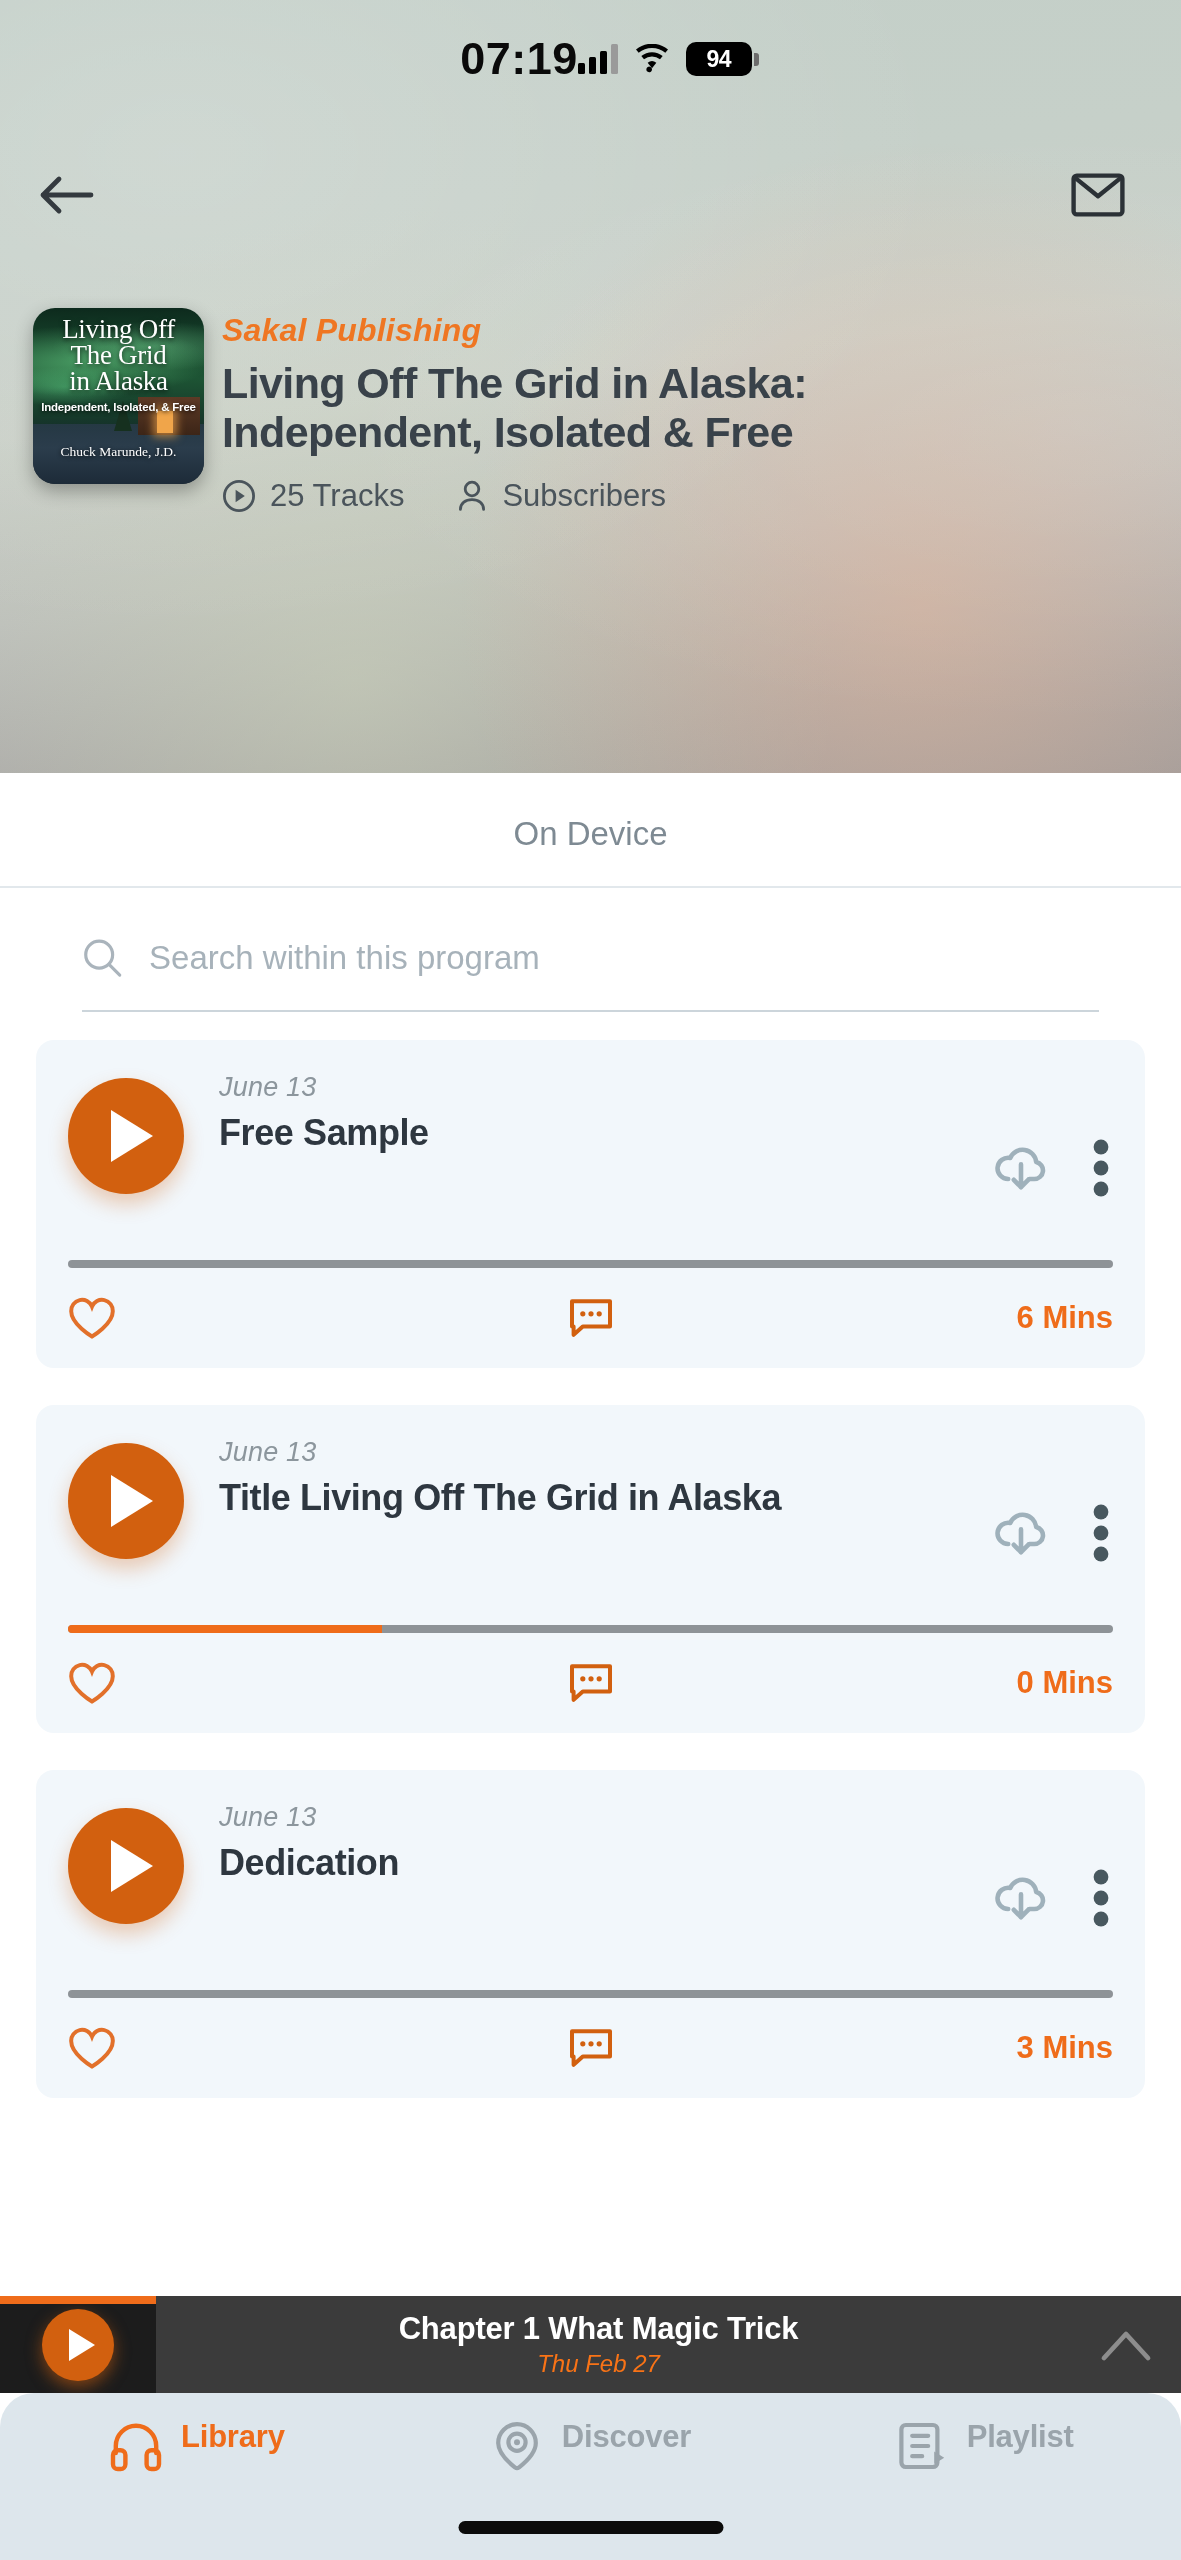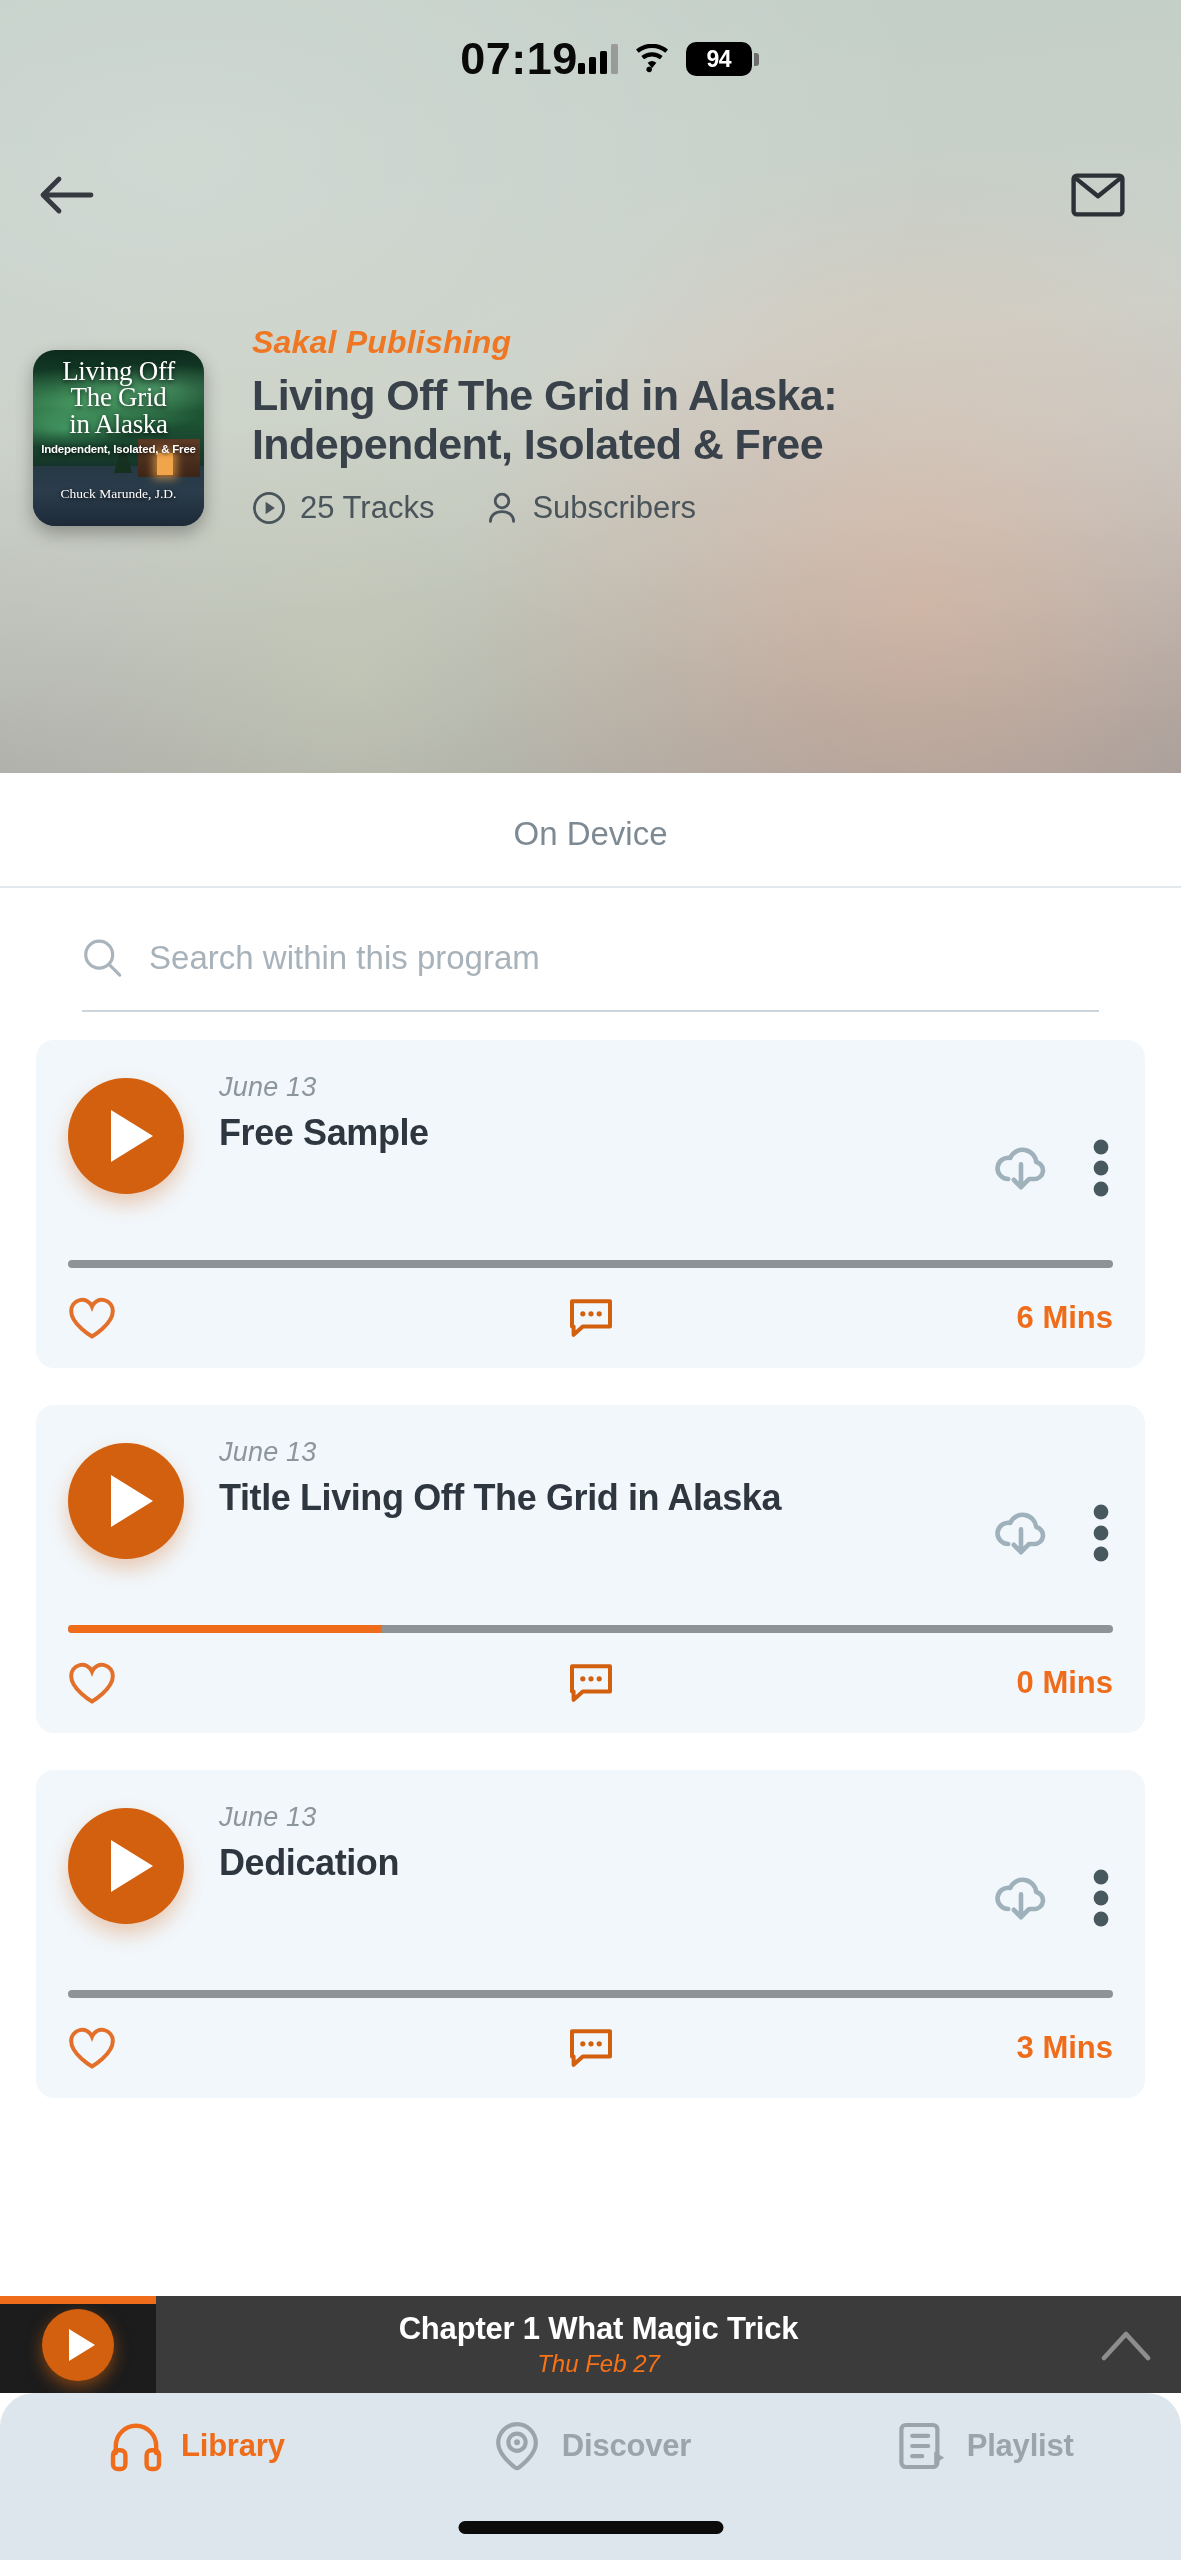--- a/index.html
+++ b/index.html
@@ -55,21 +55,21 @@
   
   .hero-nav {
     position:absolute; top:150px; left:0; width:100%;
     display:flex; align-items:center; justify-content:space-between;
     padding:0 48px 0 32px; height:90px;
   }
   .icon-btn { width:70px; height:70px; display:flex; align-items:center; justify-content:center; }
 
   
   .book-row {
-    position:absolute; top:320px; left:33px; display:flex; gap:48px;align-items:flex-end;
+    position:absolute; top:308px; left:33px; display:flex; gap:18px;
   }
   .cover {
     width:171px; height:176px; border-radius:22px; flex:none;
     overflow:hidden; position:relative;
     box-shadow:0 7px 18px rgba(0,0,0,0.30);
     background:linear-gradient(180deg,#0d2a1d 0%, #17452c 22%, #1d5434 40%, #16392a 62%, #13222c 80%, #0c1720 100%);
   }
   .cover-aurora {
     position:absolute; top:0; left:0; right:0; height:72%;
     background:
@@ -217,21 +217,21 @@
   .mp-sub { color:#f97316; font-size:24px; font-style:italic; margin-top:3px; }
   .mp-chev { width:110px; display:flex; align-items:center; justify-content:center; }
 
   
   .bottomnav {
     position:absolute; bottom:0; left:0; width:1181px; height:167px;
     background:#dde6ec; border-radius:34px 34px 0 0;
     display:flex; align-items:flex-start; padding-top:26px;
   }
   .navitem {
-    flex:1; display:flex; align-items:center; justify-content:center; gap:18px;
+    flex:1; display:flex; justify-content:center; gap:18px;
   }
   .navlabel { font-size:31px; font-weight:700; letter-spacing:-0.2px; }
   .navitem.active .navlabel { color:#ef6c1a; }
   .navitem.inactive .navlabel { color:#9aa4ab; }
   .home-indicator {
     position:absolute; bottom:26px; left:50%; transform:translateX(-50%);
     width:265px; height:13px; background:#0b0b0b; border-radius:7px;
   }
 </style>
 </head>

